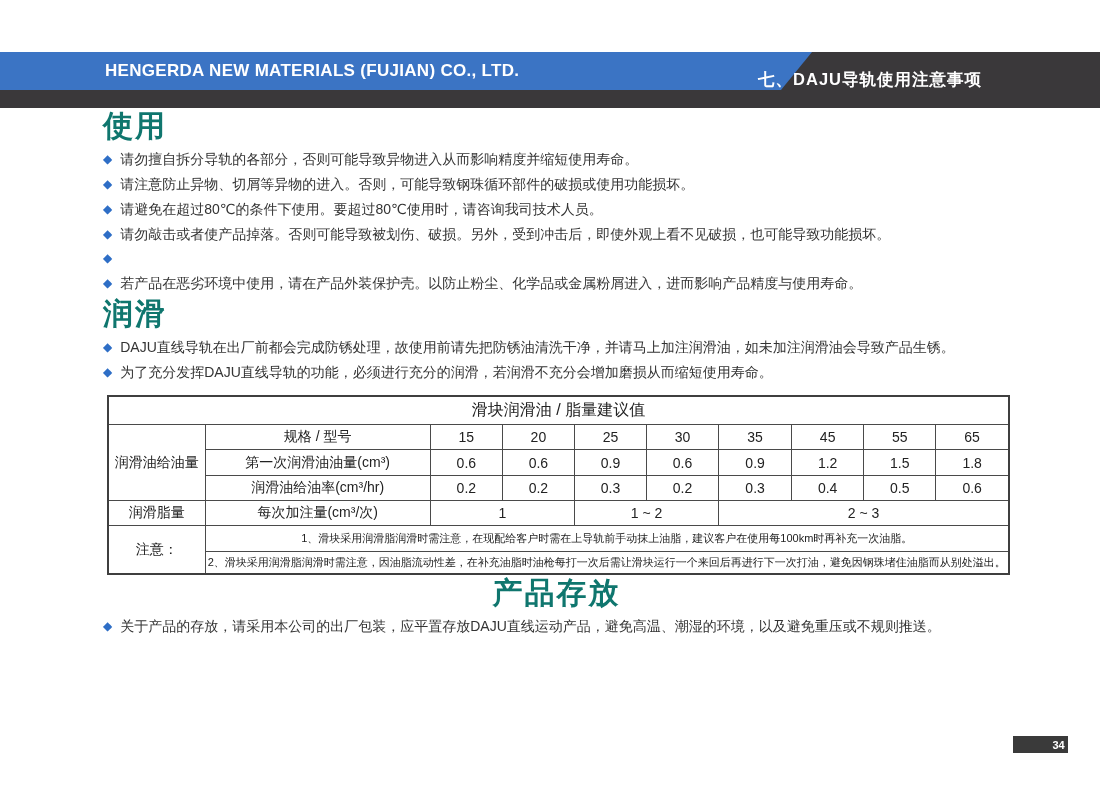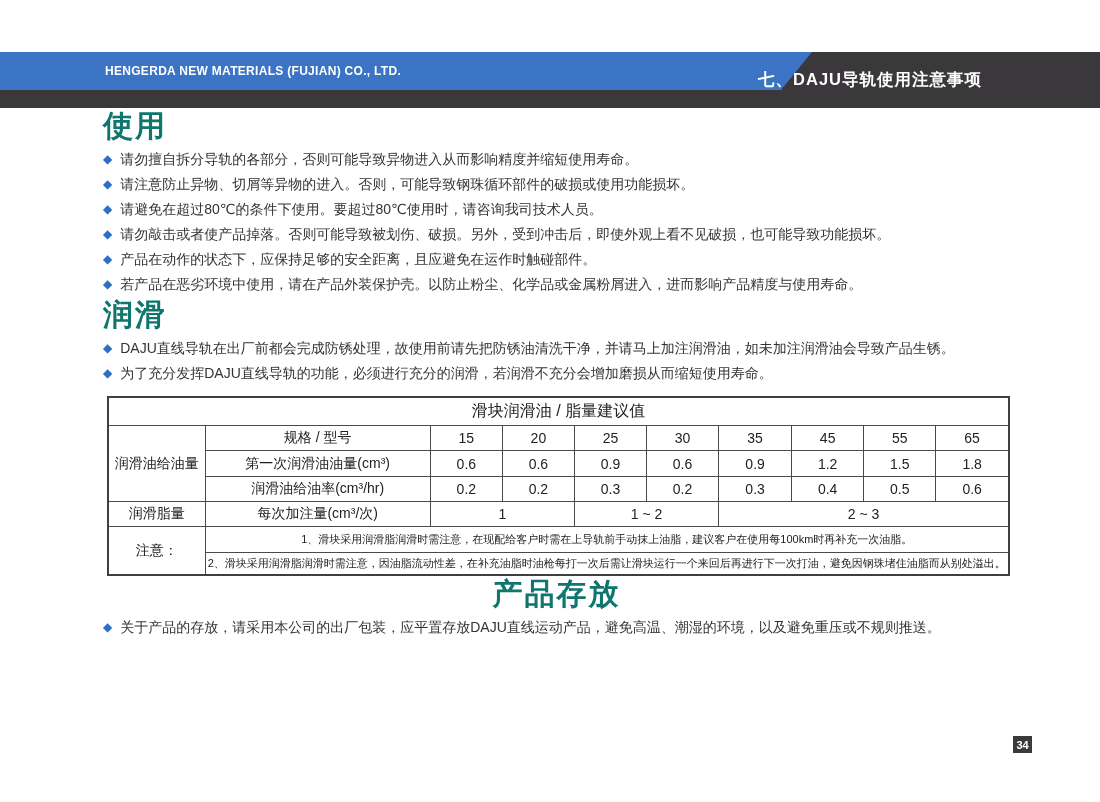--- a/index.html
+++ b/index.html
@@ -7,21 +7,21 @@
     position:relative;width:1100px;height:802px;background:#ffffff;overflow:hidden;
     font-family:"Liberation Sans","DejaVu Sans",sans-serif;color:#333;
   }
   
   .band{position:absolute;top:52px;left:0;width:1100px;height:56px;background:#3a383a;}
   .band-blue{
     position:absolute;top:0;left:0;width:812px;height:38px;background:#3b74c4;
     clip-path:polygon(0 0,100% 0,781px 100%,0 100%);
     display:flex;align-items:center;box-sizing:border-box;padding-left:105px;
   }
-  .company{color:#ffffff;font-size:12px;font-weight:bold;letter-spacing:.3px;}
+  .company{color:#ffffff;font-size:17px;font-weight:bold;letter-spacing:.3px;}
   .band-title{
     position:absolute;top:0;right:0;height:56px;display:flex;align-items:center;
     padding-right:118px;color:#ffffff;font-size:16.5px;font-weight:bold;letter-spacing:1px;
   }
   
   .content{position:absolute;top:108px;left:0;width:1100px;box-sizing:border-box;padding:0 90px 0 103px;}
   h1.sec{margin:0;font-size:30px;line-height:35px;font-weight:bold;color:#0f766e;letter-spacing:2px;}
   .sec-usage{margin-top:32px;}
   .sec-lub{margin-top:24px;}
   .sec-store{margin-top:23px;text-align:center;}
@@ -37,21 +37,21 @@
   tr.cap td{height:27px;font-size:16px;}
   tr.spec td{height:24px;margin-top:33px;}
   tr.oil1 td{height:25px;}
   tr.oil2 td{height:24px;}
   tr.grease td{height:24px;}
   td.note{ text-align:left;padding:3px 10px;font-size:11px;line-height:21px;}
   tr.note1 td{height:25px;}
   
   .page-badge{
     position:absolute;left:1013px;top:736px;width:19px;height:17px;background:#3a3a3a;
-    color:#ffffff;font-size:11px;font-weight:bold;display:flex;align-items:center;justify-content:center;
+    color:#ffffff;font-size:11px;font-weight:bold;display:flex;align-items:center;justify-content:center;padding-left:36px;
   }
 </style>
 </head>
 <body>
 
 <div class="page">
 
   <div class="band">
     <div class="band-blue">
       <span class="company">HENGERDA NEW MATERIALS (FUJIAN) CO., LTD.</span>
@@ -74,21 +74,20 @@
       <li>
           <span class="diamond">◆</span>
           <span>请避免在超过80℃的条件下使用。要超过80℃使用时，请咨询我司技术人员。</span>
         </li>
       <li>
           <span class="diamond">◆</span>
           <span>请勿敲击或者使产品掉落。否则可能导致被划伤、破损。另外，受到冲击后，即使外观上看不见破损，也可能导致功能损坏。</span>
         </li>
       <li>
           <span class="diamond">◆</span>
-          <span>产品在动作的状态下，应保持足够的安全距离，且应避免在运作时触碰部件。</span>
         </li>
       <li>
           <span class="diamond">◆</span>
           <span>若产品在恶劣环境中使用，请在产品外装保护壳。以防止粉尘、化学品或金属粉屑进入，进而影响产品精度与使用寿命。</span>
         </li>
     </ul>
 
     <h1 class="sec sec-lub">润滑</h1>
     <ul class="bullets">
       <li>

